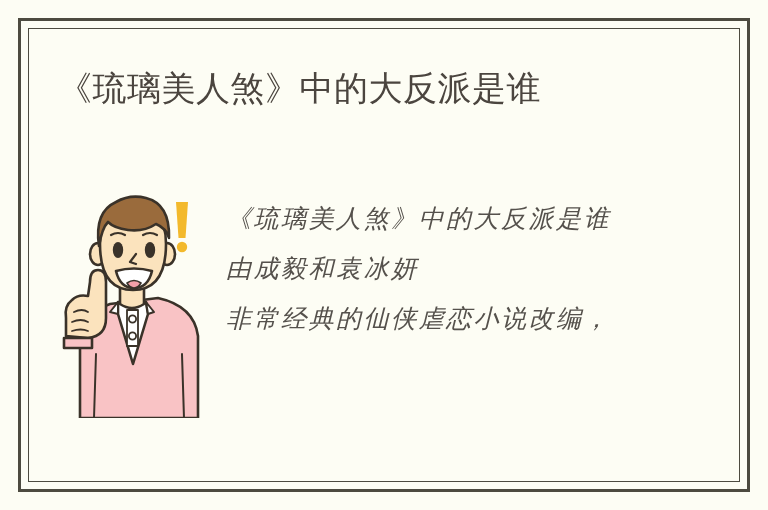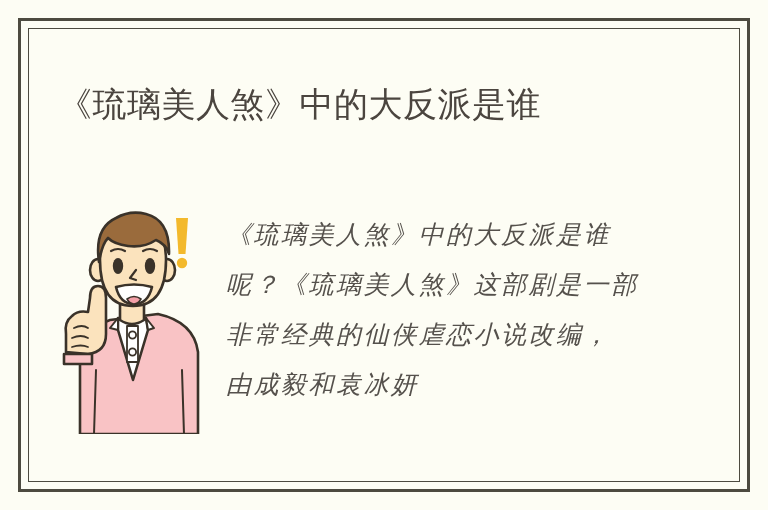--- a/index.html
+++ b/index.html
@@ -41,21 +41,21 @@
     height: 454px;
     border: 1.5px solid #4d4b40;
     box-sizing: border-box;
     background: #fdfdf4;
   }
 
   
   .content {
     position: absolute;
     left: 28px;
-    top: 28px;
+    top: 12px;
     width: 712px;
     height: 454px;
     box-sizing: border-box;
     border-radius: 20px;
   }
 
   .article-title {
     position: absolute;
     left: 30px;
     top: 27px;
@@ -176,20 +176,19 @@
 
           <g>
             <path d="M128 16 L140 16 L137.5 52 L130.5 52 Z" fill="#f3b92c" stroke="none"></path>
             <circle cx="134" cy="61" r="5.2" fill="#f3b92c" stroke="none"></circle>
           </g>
         </svg>
       </div>
 
       <div class="body-text">
         <span class="b-line">《琉璃美人煞》中的大反派是谁</span>
-        <span class="b-line">呢？《琉璃美人煞》这部剧是一部</span>
+        <span class="b-line">由成毅和袁冰妍</span>
         <span class="b-line">非常经典的仙侠虐恋小说改编，</span>
-        <span class="b-line">由成毅和袁冰妍</span>
       </div>
 
     </div>
   </div>
 </div>
 
 </body></html>

